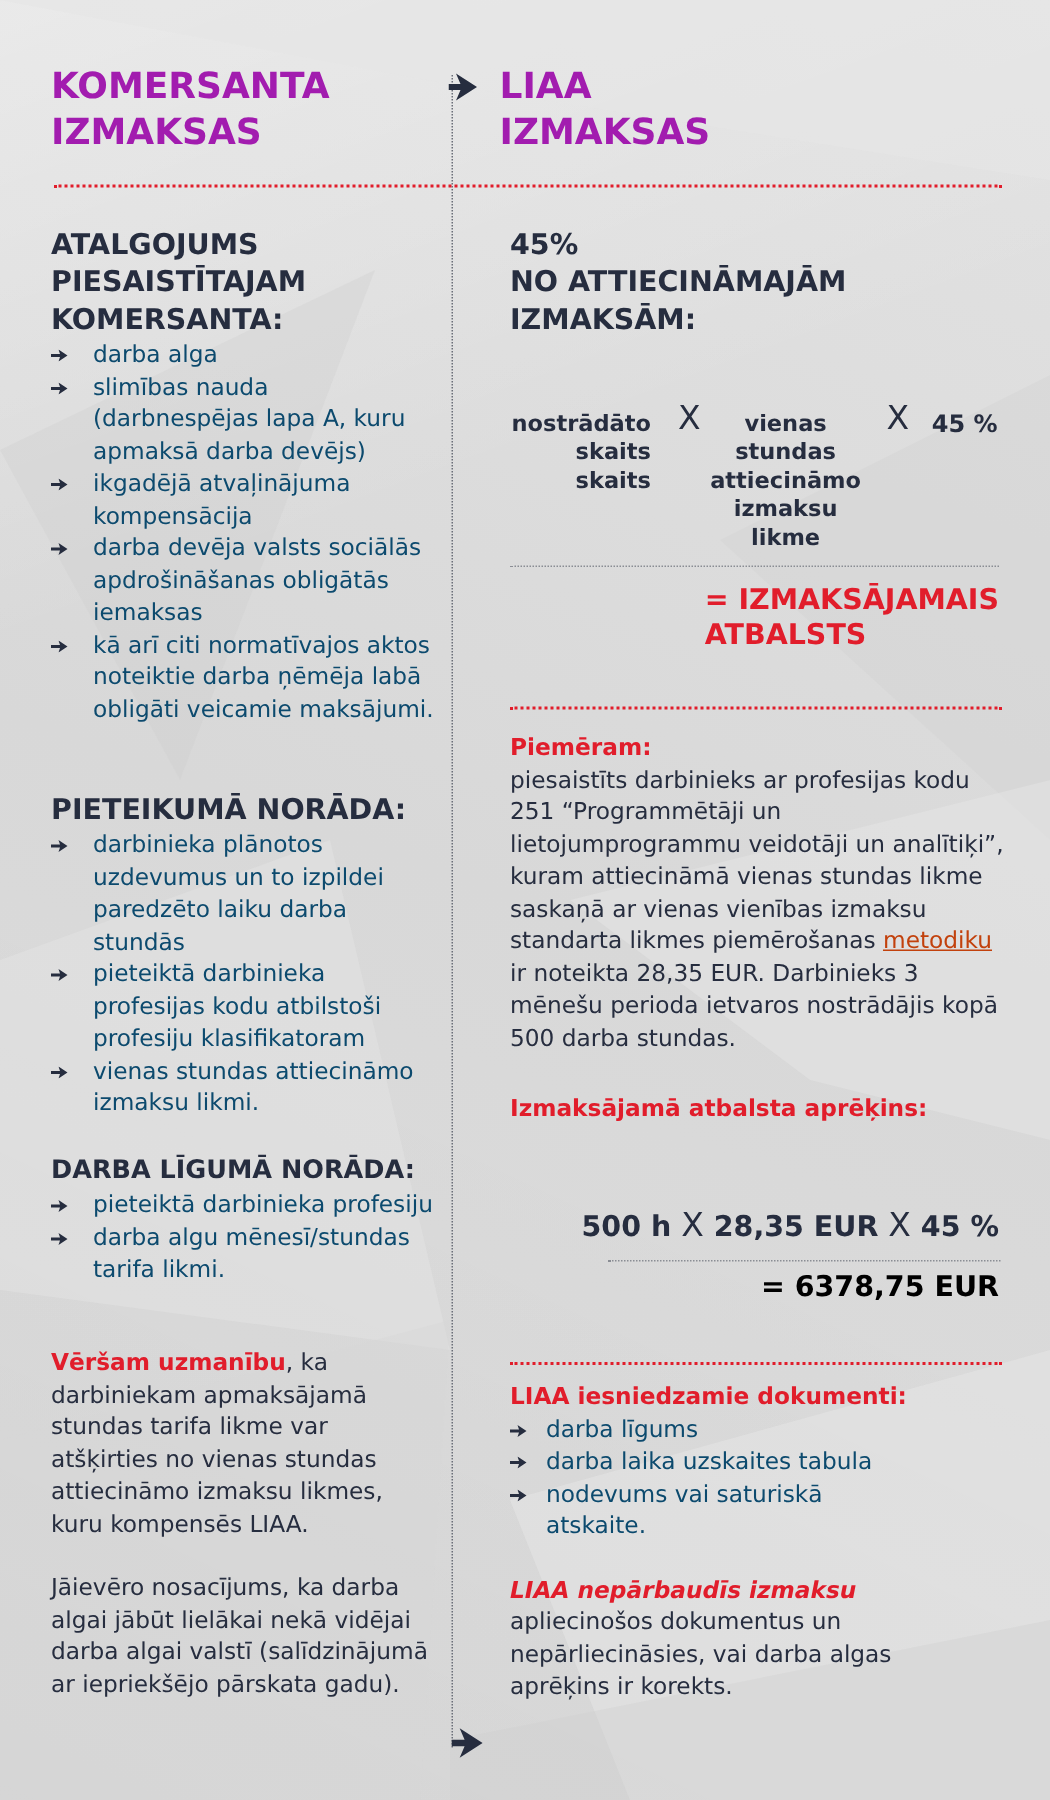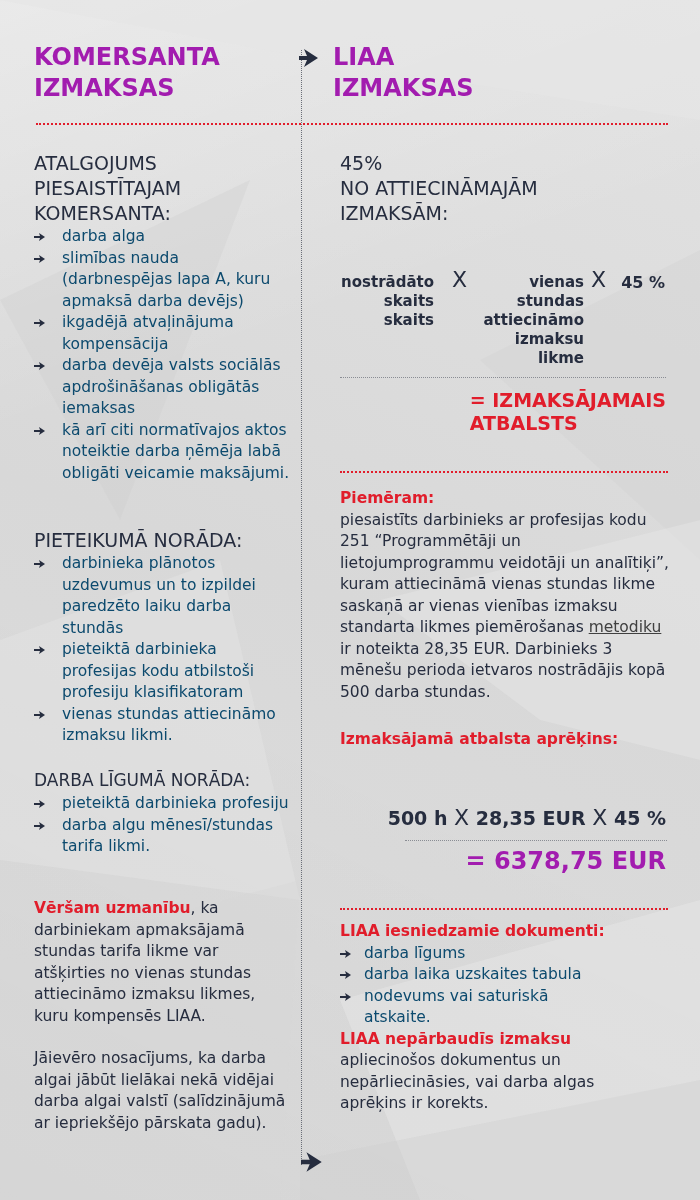--- a/index.html
+++ b/index.html
@@ -43,50 +43,50 @@
   .red-dots.top { left: 36px; width: 632px; top: 123px; }
   .red-dots.r1 { left: 340px; width: 328px; top: 471px; }
   .red-dots.r2 { left: 340px; width: 328px; top: 908px; }
   .grey-dots {
     position: absolute; height: 0; border-top: 1.5px dotted #8a8d94;
   }
   .grey-dots.g1 { left: 340px; width: 326px; top: 377px; }
   .grey-dots.g2 { left: 405px; width: 262px; top: 840px; }
 
   .h-dark {
-    font-weight: normal; color: #262d3f; font-size: 19px; line-height: 25px;
+    font-weight: bold; color: #262d3f; font-size: 19px; line-height: 25px;
   }
   .col-left { position: absolute; left: 34px; width: 260px; }
   .col-right { position: absolute; left: 340px; width: 330px; }
 
   ul.arrows { list-style: none; }
   ul.arrows li {
     position: relative; padding-left: 28px; font-size: 15.5px; line-height: 21.5px; color: #0c4a6e;
   }
   ul.arrows li .bullet {
     position: absolute; left: 0; top: 7px; width: 12px; height: 8px;
   }
   .para { font-size: 15.5px; line-height: 21.5px; color: #262d3f; }
   .red-b { color: #e11d2b; font-weight: bold; }
-  .link { color: #404040; text-decoration: underline; }
+  .link { color: #c2410c; text-decoration: underline; }
 
   .formula { position: absolute; left: 340px; top: 270px; width: 330px; height: 100px; font-weight: bold; font-size: 15px; line-height: 19px; }
   .formula .f1 { position: absolute; right: 236px; top: 3px; text-align: right; }
   .formula .x1 { position: absolute; left: 112px; top: 0px; font-weight: normal; font-size: 22px; color: #262d3f; }
-  .formula .f2 { position: absolute; right: 86px; top: 3px; text-align: right; }
+  .formula .f2 { position: absolute; right: 96px; top: 3px; text-align: center; }
   .formula .x2 { position: absolute; left: 251px; top: 0px; font-weight: normal; font-size: 22px; color: #262d3f; }
   .formula .f3 { position: absolute; right: 5px; top: 3px; text-align: right; font-size: 16px; }
 
   .result-title {
     position: absolute; right: 34px; top: 389px; 
     color: #e11d2b; font-weight: bold; font-size: 19px; line-height: 23px;
   }
   .calc { position: absolute; right: 34px; top: 806px; text-align: right; font-weight: bold; font-size: 19px; line-height: 24px; color: #262d3f; }
   .calc .x { font-weight: normal; font-size: 22px; }
-  .calc-result { position: absolute; right: 34px; top: 847px; text-align: left; font-weight: bold; font-size: 24px; color: #a21caf; }
+  .calc-result { position: absolute; right: 34px; top: 847px; text-align: left; font-weight: bold; font-size: 19px; color: #000000; }
 </style>
 </head>
 <body>
 
 <div class="bg">
   <svg viewBox="0 0 700 1200" preserveAspectRatio="none">
     <polygon points="0,0 700,0 700,120 320,60" fill="#e6e6e6" opacity="0.7"></polygon>
     <polygon points="0,300 250,180 120,520" fill="#cfcfcf" opacity="0.35"></polygon>
     <polygon points="480,360 700,250 700,560" fill="#d2d2d2" opacity="0.4"></polygon>
     <polygon points="0,640 220,560 300,900 0,860" fill="#e4e4e4" opacity="0.5"></polygon>
@@ -234,17 +234,17 @@
       <li style="padding-left:24px;"><svg class="bullet" viewBox="0 0 12 8">
             <polygon points="5,0 11,4 5,8 6,5 0,5 0,3 6,3" fill="#262d3f"></polygon>
           </svg><span>darba līgums</span></li>
       <li style="padding-left:24px;"><svg class="bullet" viewBox="0 0 12 8">
             <polygon points="5,0 11,4 5,8 6,5 0,5 0,3 6,3" fill="#262d3f"></polygon>
           </svg><span>darba laika uzskaites tabula</span></li>
       <li style="padding-left:24px; width:230px;"><svg class="bullet" viewBox="0 0 12 8">
             <polygon points="5,0 11,4 5,8 6,5 0,5 0,3 6,3" fill="#262d3f"></polygon>
           </svg><span>nodevums vai saturiskā atskaite.</span></li>
     </ul>
-    <div class="red-b" style="font-size:15.5px; line-height:21.5px; ">LIAA nepārbaudīs izmaksu</div>
+    <div class="red-b" style="font-size:15.5px; line-height:21.5px; margin-top:21px;font-style:italic;">LIAA nepārbaudīs izmaksu</div>
     <p class="para" style="width:270px;">apliecinošos dokumentus un nepārliecināsies, vai darba algas aprēķins ir korekts.</p>
   </section>
 
 </div>
 
 </body></html>

